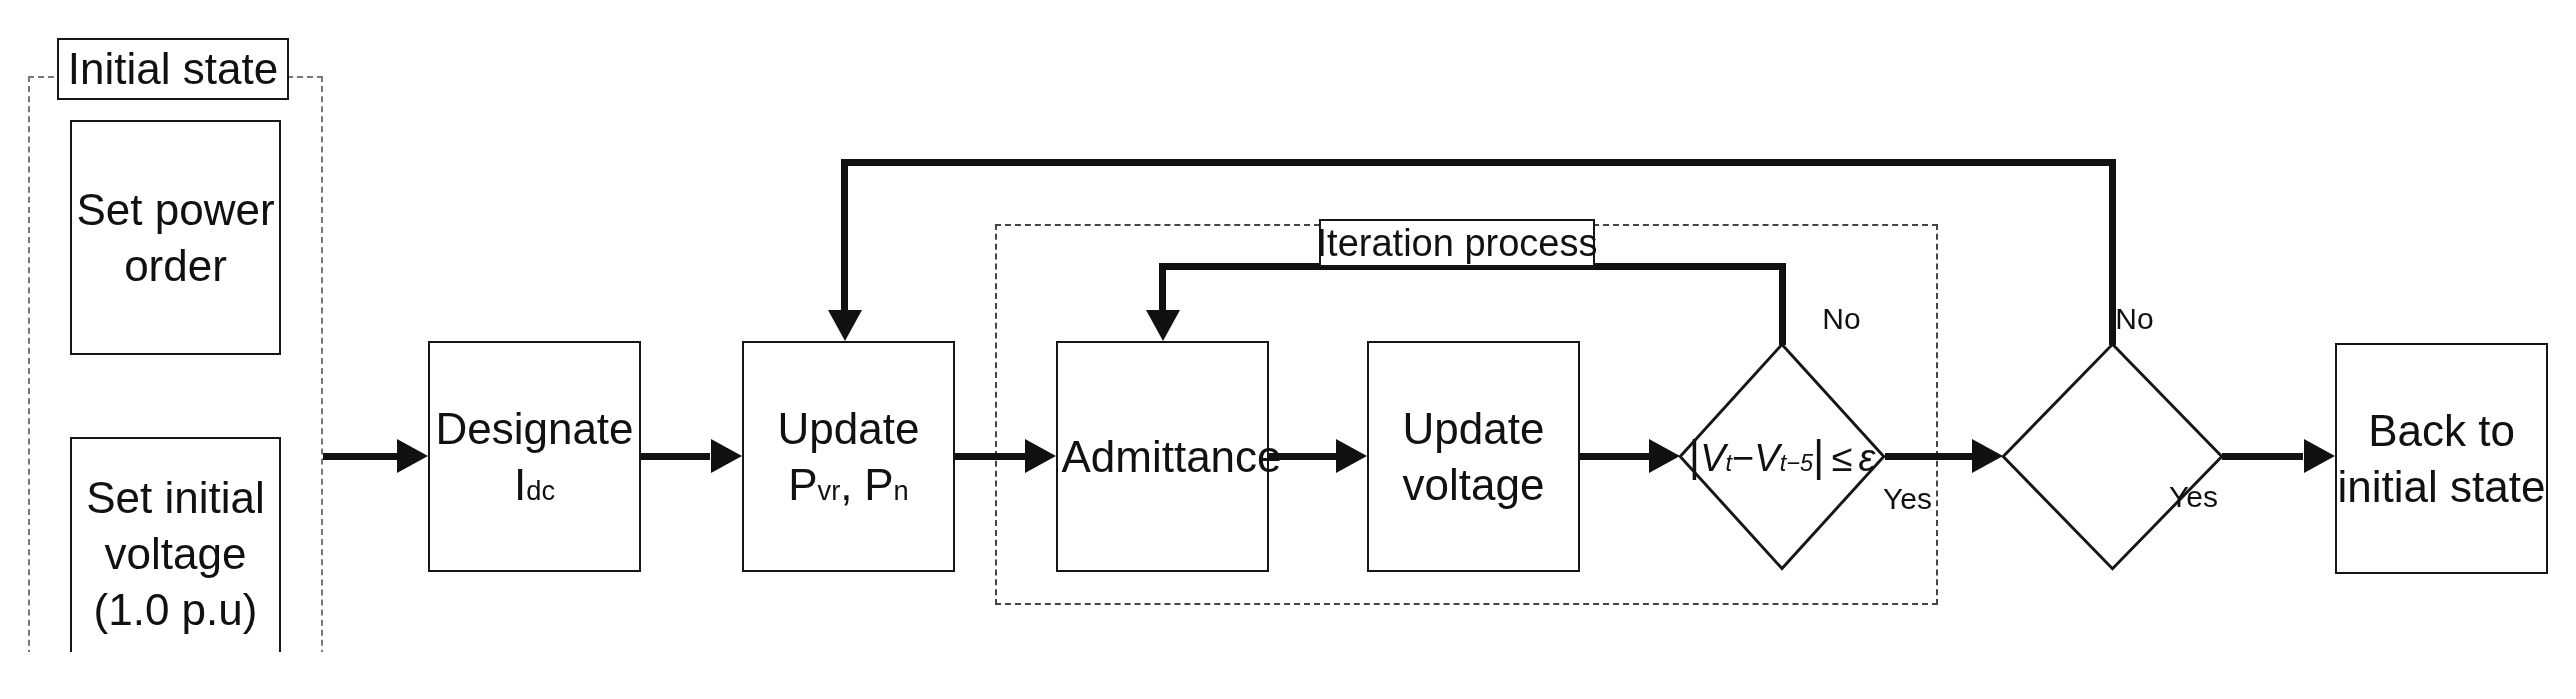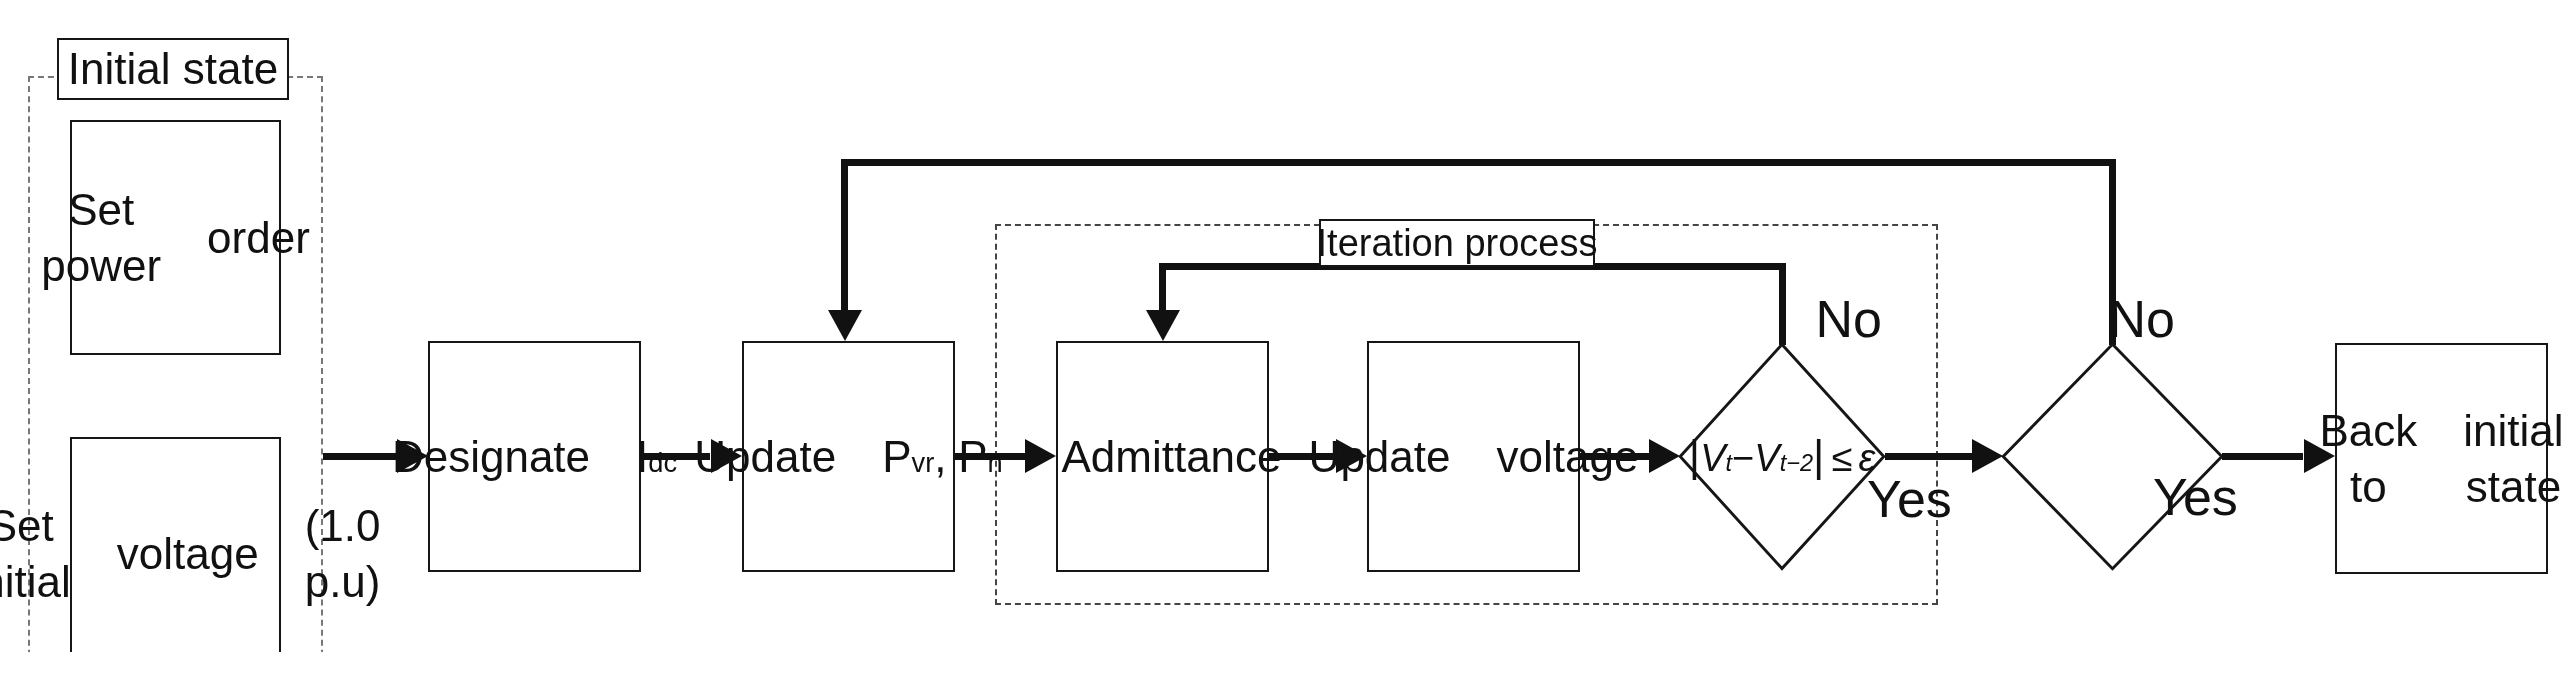--- a/index.html
+++ b/index.html
@@ -3,37 +3,37 @@
 <meta charset="utf-8">
 <style>
   html,body{margin:0;padding:0;background:#ffffff;}
   .canvas{position:relative;width:2576px;height:652px;background:#ffffff;
           font-family:Liberation Sans, sans-serif;color:#111111;overflow:hidden;}
   .dash{position:absolute;border:2.2px dashed #777777;box-sizing:border-box;z-index:1;background:transparent;}
   .dash.iter{border-color:#454545;}
   .glabel{position:absolute;background:#ffffff;border:2.2px solid #161616;box-sizing:border-box;
           display:flex;align-items:center;justify-content:center;z-index:5;white-space:nowrap;}
   .box{position:absolute;background:#ffffff;border:2.9px solid #161616;box-sizing:border-box;
-       display:flex;flex-direction:row;align-items:center;justify-content:center;
-       text-align:center;font-size:44px;line-height:56px;z-index:3;gap:46px;}
+       display:flex;flex-direction:column;align-items:center;justify-content:center;
+       text-align:center;font-size:44px;line-height:56px;z-index:3;}
   .ln{position:absolute;background:#111111;z-index:2;}
   .tri-r{position:absolute;width:0;height:0;border-top:17px solid transparent;
          border-bottom:17px solid transparent;border-left:31px solid #111111;z-index:2;}
   .tri-d{position:absolute;width:0;height:0;border-left:17px solid transparent;
          border-right:17px solid transparent;border-top:31px solid #111111;z-index:2;}
   .dia{position:absolute;z-index:3;}
   .dia-text{position:absolute;display:flex;flex-direction:column;align-items:center;justify-content:center;
             text-align:center;font-size:43px;line-height:57px;z-index:4;white-space:nowrap;}
   .eq{font-size:38px;font-style:normal;white-space:nowrap;}
   .eq i{font-style:italic;}
   .eq .bar{font-size:115%;font-weight:400;}
   .eq .leq{margin:0 5.9px 0 7.3px;}
   .eq sub{font-style:italic;}
   sub{font-size:62%;line-height:0;vertical-align:-18%;}
-  .side{position:absolute;font-size:52px;line-height:44px;text-align:right;z-index:4;white-space:nowrap;}
+  .side{position:absolute;font-size:30px;line-height:44px;text-align:center;z-index:4;white-space:nowrap;}
   .lbl-lg{font-size:44px;}
   .lbl-md{font-size:38px;}
   .sep{margin-right:11.7px;}
 </style>
 </head>
 <body>
 
 <div class="canvas">
 
   <div class="dash" style="left:28px;top:76px;width:295px;height:600px;"></div>
@@ -113,21 +113,21 @@
 
   <div class="box" style="left:2335px;top:343px;width:213px;height:231px;">
     <span>Back to</span>
     <span>initial state</span>
   </div>
 
   <svg class="dia" style="left:1678px;top:342px;" width="208" height="229" viewBox="0 0 284 312">
     <polygon points="142,3 281,156 142,309 3,156" fill="#ffffff" stroke="#161616" stroke-width="4"></polygon>
   </svg>
   <div class="dia-text eq" style="left:1672px;top:342px;width:220px;height:229px;">
-    <span><span class="bar">|</span><i>V</i><sub>t</sub><span>−</span><i>V</i><sub>t−2</sub><span class="bar">|</span><span class="leq">≤</span><i>ε</i></span>
+    <span><span class="bar">|</span><i>V</i><sub>t</sub><span>−</span><i>V</i><sub>t−5</sub><span class="bar">|</span><span class="leq">≤</span><i>ε</i></span>
   </div>
 
   <svg class="dia" style="left:2001px;top:342px;" width="223" height="229" viewBox="0 0 304 312">
     <polygon points="152,3 301,156 152,309 3,156" fill="#ffffff" stroke="#161616" stroke-width="4"></polygon>
   </svg>
 
   <div class="side" style="left:1801px;top:297px;width:81px;">No</div>
   <div class="side" style="left:1867px;top:477px;width:81px;">Yes</div>
   <div class="side" style="left:2094px;top:297px;width:81px;">No</div>
   <div class="side" style="left:2153px;top:475px;width:81px;">Yes</div>

